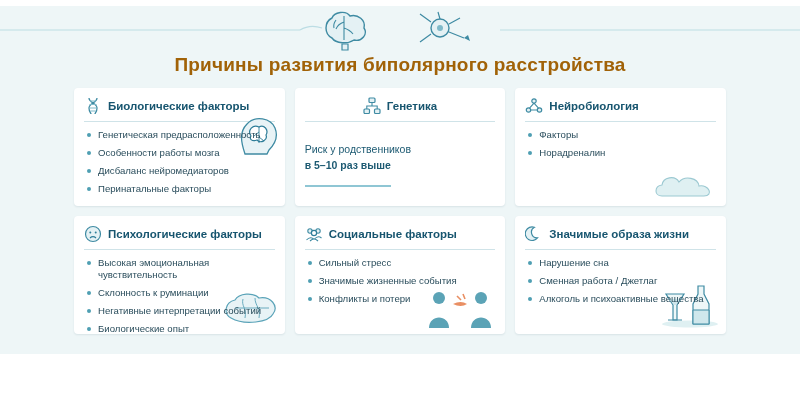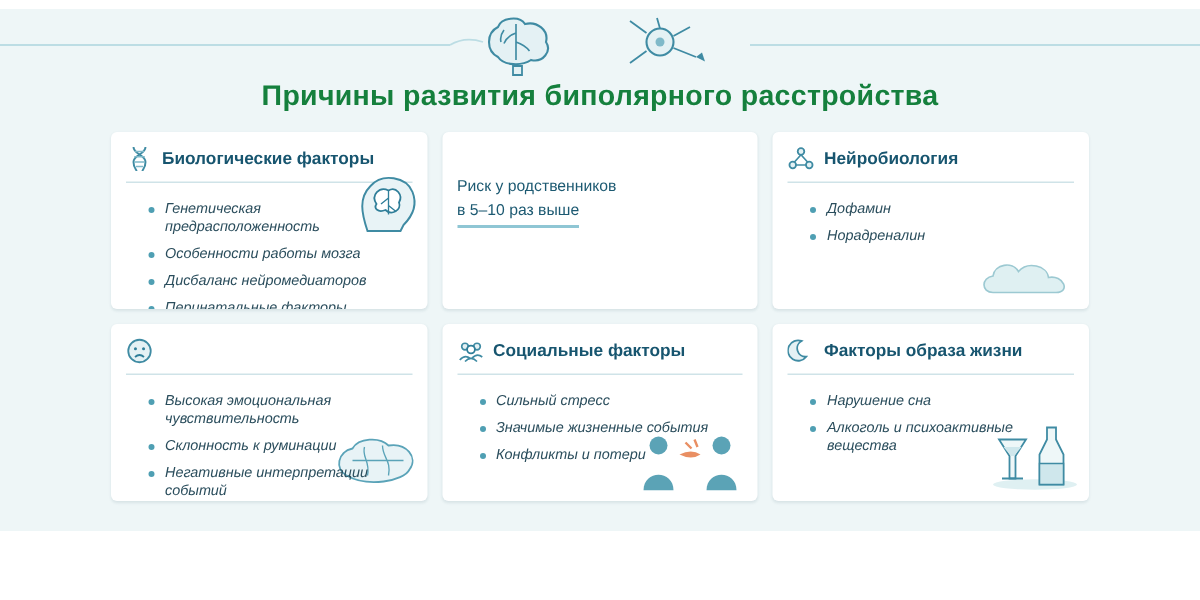--- a/index.html
+++ b/index.html
@@ -18,21 +18,21 @@
   
   .bar-top{position:absolute;left:0;top:0;width:800px;height:6px;background:#ffffff;}
   .bar-bottom{position:absolute;left:0;bottom:0;width:800px;height:46px;background:#ffffff;}
 
   .header-art{
     position:absolute;left:0;top:4px;width:800px;height:48px;
   }
   .title{
     position:absolute;left:0;top:54px;width:800px;
     text-align:center;
-    font-size:19px;font-weight:bold;color:#15803d;
+    font-size:19px;font-weight:bold;color:#a16207;
     letter-spacing:.2px;
   }
 
   .grid{
     position:absolute;left:74px;top:88px;
     width:652px;
     display:grid;
     grid-template-columns:1fr 1fr 1fr;
     grid-template-rows:118px 118px;
     gap:10px;
@@ -50,22 +50,22 @@
     display:flex;align-items:center;gap:6px;
     border-bottom:1px solid #cfe3e8;
     padding-bottom:6px;margin-bottom:7px;
   }
   .card-title{
     font-size:11.5px;font-weight:bold;color:#17556f;
     white-space:nowrap;
   }
   .ic{width:18px;height:18px;flex:0 0 18px;display:block;}
   ul.items{
-    list-style:none;margin:12px;padding:0 0 0 2px;
-    position:relative;z-index:2;font-style:italic;
+    list-style:none;margin:0;padding:0 0 0 2px;
+    position:relative;z-index:2;
   }
   ul.items li{
     font-size:9.6px;color:#2a4d5c;
     line-height:1.25;
     margin:0 0 6px 0;
     padding-left:12px;
     position:relative;
     max-width:165px;
   }
   ul.items li:before{
@@ -75,22 +75,22 @@
     background:#4f9fb3;
   }
   .genetic-box{
     margin-top:20px;
     font-size:10.5px;color:#1d5a72;
     line-height:1.5;
   }
   .genetic-box .ul{
     display:inline-block;
     border-bottom:2px solid #8fc6d4;
-    padding-bottom:1px;
-    font-weight:normal;
+    padding-bottom:11px;
+    font-weight:bold;
   }
   .deco{position:absolute;z-index:1;pointer-events:none;}
   .deco.brain-head{right:2px;top:18px;}
   .deco.cloud{right:2px;bottom:2px;}
   .deco.brain2{right:4px;bottom:4px;}
   .deco.people{right:4px;bottom:2px;}
   .deco.bottles{right:4px;bottom:2px;}
 </style>
 </head>
 <body>
@@ -145,20 +145,31 @@
       <span class="deco brain-head">
         <svg width="52" height="52" viewBox="0 0 52 52">
           <path d="M14 48 C10 36 8 26 16 18 C24 9 40 12 44 22 C48 32 42 40 38 44 L36 48 Z" fill="#e8f3f6" stroke="#3f8ba3" stroke-width="1.3"></path>
           <path d="M20 30 c-4 -6 2 -12 8 -9 c5 -3 10 3 7 8 c2 5 -5 9 -9 5 c-5 2 -8 -1 -6 -4 z" fill="#ffffff" stroke="#2f7e99" stroke-width="1.2"></path>
           <path d="M28 21 v16 M28 26 l-5 4 M28 31 l5 4" stroke="#2f7e99" stroke-width=".9" fill="none"></path>
         </svg>
       </span>
     </div>
 
     <div class="card">
+      <div class="card-head" style="justify-content:center">
+        <span class="ic">
+          <svg class="ic" viewBox="0 0 18 18">
+            <rect x="6" y="1" width="6" height="4.5" rx="1" fill="#e4f1f4" stroke="#3f8ba3" stroke-width="1.2"></rect>
+            <rect x="1" y="12" width="5.5" height="4.5" rx="1" fill="#e4f1f4" stroke="#3f8ba3" stroke-width="1.2"></rect>
+            <rect x="11.5" y="12" width="5.5" height="4.5" rx="1" fill="#e4f1f4" stroke="#3f8ba3" stroke-width="1.2"></rect>
+            <path d="M9 5.5 V9 M3.8 12 V9 H14.2 V12" stroke="#3f8ba3" stroke-width="1.1" fill="none"></path>
+          </svg>
+        </span>
+        <span class="card-title">Генетика</span>
+      </div>
       <div class="genetic-box">
         <div>Риск у родственников</div>
         <div class="ul">
           <span>в </span><span>5–10</span><span> раз выше</span>
         </div>
       </div>
     </div>
 
     <div class="card">
       <div class="card-head">
@@ -166,40 +177,41 @@
           <svg class="ic" viewBox="0 0 18 18">
             <circle cx="9" cy="4" r="2.2" fill="#e4f1f4" stroke="#3f8ba3" stroke-width="1.2"></circle>
             <circle cx="3.5" cy="13" r="2.2" fill="#e4f1f4" stroke="#3f8ba3" stroke-width="1.2"></circle>
             <circle cx="14.5" cy="13" r="2.2" fill="#e4f1f4" stroke="#3f8ba3" stroke-width="1.2"></circle>
             <path d="M9 6.2 L4.5 11.2 M9 6.2 L13.5 11.2 M5.7 13 H12.3" stroke="#3f8ba3" stroke-width="1.1"></path>
           </svg>
         </span>
         <span class="card-title">Нейробиология</span>
       </div>
       <ul class="items">
-        <li>Дофамин</li>
+        <li>Факторы</li>
         <li>Норадреналин</li>
       </ul>
       <span class="deco cloud">
         <svg width="72" height="30" viewBox="0 0 72 30">
           <path d="M10 26 C2 26 2 16 10 15 C11 7 23 5 27 12 C33 5 46 8 47 16 C57 14 62 26 52 26 Z" fill="#dff0f2" stroke="#9cc9d2" stroke-width="1.1"></path>
         </svg>
       </span>
     </div>
 
     <div class="card">
       <div class="card-head">
         <span class="ic">
           <svg class="ic" viewBox="0 0 18 18">
             <circle cx="9" cy="9" r="7.5" fill="#e4f1f4" stroke="#3f8ba3" stroke-width="1.2"></circle>
             <circle cx="6.3" cy="7.5" r="1" fill="#2f7e99"></circle>
             <circle cx="11.7" cy="7.5" r="1" fill="#2f7e99"></circle>
             <path d="M6 13 q3 -2.6 6 0" stroke="#2f7e99" stroke-width="1.2" fill="none"></path>
           </svg>
         </span>
+        <span class="card-title">Психологические факторы</span>
       </div>
       <ul class="items">
         <li>Высокая эмоциональная чувствительность</li>
         <li>Склонность к руминации</li>
         <li>Негативные интерпретации событий</li>
         <li>Биологические опыт</li>
       </ul>
       <span class="deco brain2">
         <svg width="58" height="34" viewBox="0 0 58 34">
           <path d="M8 26 C0 22 2 10 12 8 C16 1 30 0 36 6 C48 4 56 14 50 22 C46 30 22 34 8 26 Z" fill="#e8f3f6" stroke="#5aa3b8" stroke-width="1.2"></path>
@@ -237,24 +249,25 @@
       </span>
     </div>
 
     <div class="card">
       <div class="card-head">
         <span class="ic">
           <svg class="ic" viewBox="0 0 18 18">
             <path d="M12.5 12.8 A6.8 6.8 0 1 1 9.4 2.3 A5.6 5.6 0 0 0 12.5 12.8 Z" fill="#e4f1f4" stroke="#3f8ba3" stroke-width="1.2"></path>
           </svg>
         </span>
-        <span class="card-title">Факторы образа жизни</span>
+        <span class="card-title">Значимые образа жизни</span>
       </div>
       <ul class="items">
         <li>Нарушение сна</li>
+        <li>Сменная работа / Джетлаг</li>
         <li>Алкоголь и психоактивные вещества</li>
       </ul>
       <span class="deco bottles">
         <svg width="64" height="48" viewBox="0 0 64 48">
           <ellipse cx="32" cy="44" rx="28" ry="3.5" fill="#dff0f2"></ellipse>
           <path d="M40 6 h6 v8 l5 10 v20 h-16 V24 l5 -10 z" fill="#eef7f8" stroke="#3f8ba3" stroke-width="1.2"></path>
           <path d="M35 30 h16 v14 h-16 z" fill="#cfe7ec" stroke="#3f8ba3" stroke-width="1"></path>
           <path d="M8 14 h18 l-7 11 v15 h-4 V25 z" fill="#eef7f8" stroke="#3f8ba3" stroke-width="1.2"></path>
           <path d="M10 40 h14" stroke="#3f8ba3" stroke-width="1.2"></path>
           <path d="M11 19 h12 l-5 6 h-2 z" fill="#cfe7ec"></path>

